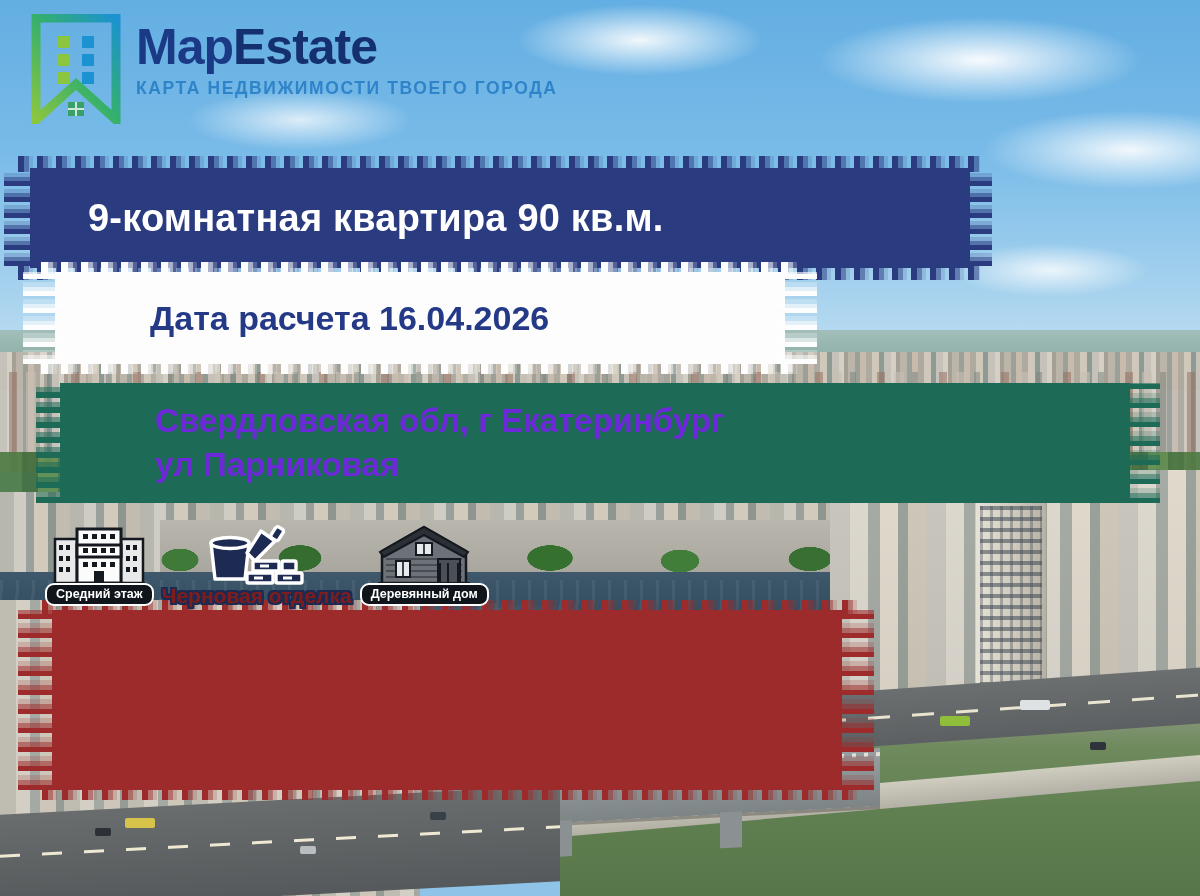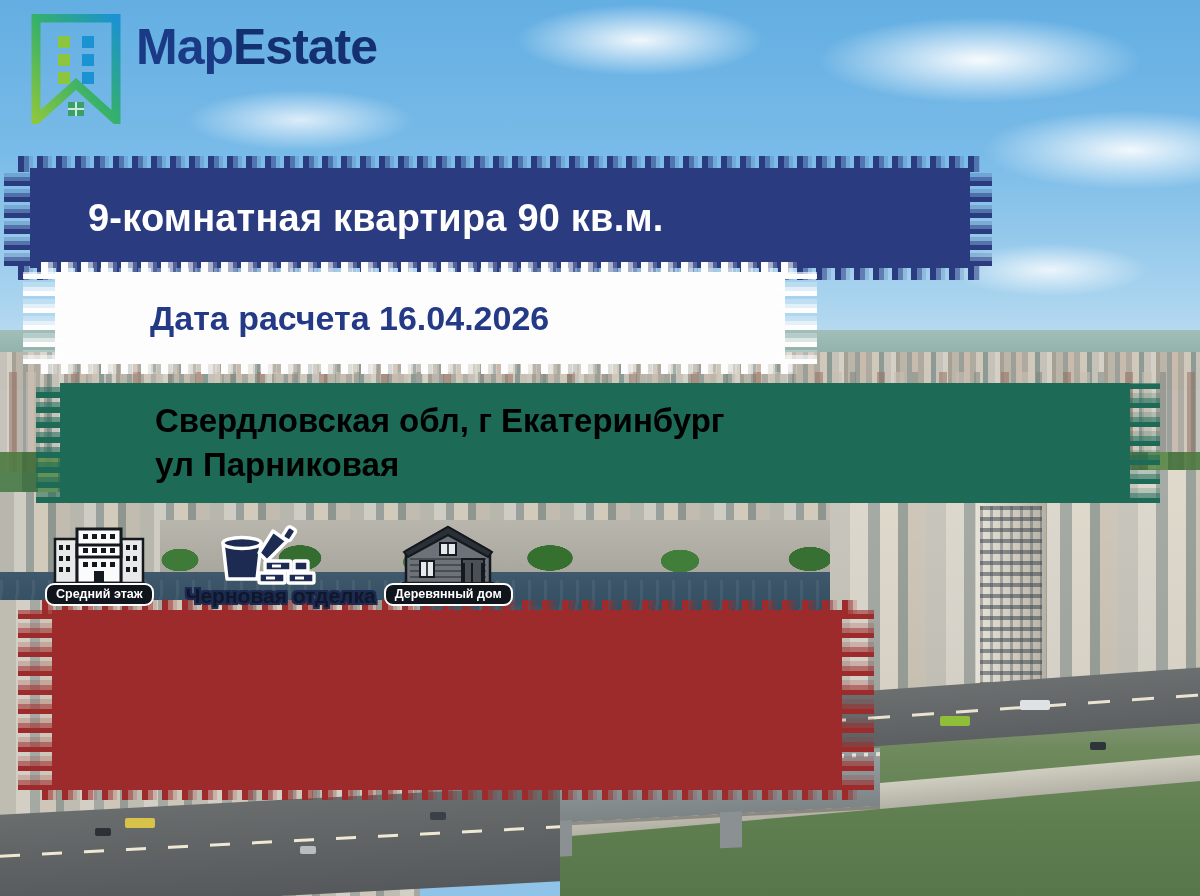--- a/index.html
+++ b/index.html
@@ -228,21 +228,21 @@
     position:absolute; right:-30px; top:0; bottom:0; width:42px;
     background:repeating-linear-gradient(0deg,
       #1d6b57 0 5px, rgba(29,107,87,.6) 5px 10px, rgba(29,107,87,.2) 10px 15px, transparent 15px 19px);
   }
   #addr-banner .rough-l {
     position:absolute; left:-24px; top:0; bottom:0; width:34px;
     background:repeating-linear-gradient(0deg,
       #1d6b57 0 6px, rgba(29,107,87,.55) 6px 11px, transparent 11px 15px);
   }
   .addr-text {
-    position:relative; color:#000000; font-size:33px; font-weight:bold;
+    position:relative; color:#6d28d9; font-size:33px; font-weight:bold;
     padding-left:95px; line-height:1.32;
   }
 
   
   #cta-banner { left:52px; top:610px; width:790px; height:180px; }
   #cta-banner .fill { position:absolute; inset:0; background:#9e2b2b; }
   #cta-banner .rough-t, #cta-banner .rough-b {
     position:absolute; left:-10px; right:-16px; height:14px;
     background:repeating-linear-gradient(90deg,
       #9e2b2b 0 6px, rgba(158,43,43,.55) 6px 11px, rgba(158,43,43,.18) 11px 15px, transparent 15px 20px);
@@ -270,24 +270,24 @@
   .badge-icon { width:92px; height:62px; display:block; }
   .badge-icon.wide { width:108px; }
   .badge-label {
     margin-top:-4px;
     background:#10151c; color:#fff;
     border:2px solid #fff; border-radius:9px;
     font-size:12.5px; font-weight:bold; white-space:nowrap;
     padding:3px 9px 4px; line-height:1;
   }
   .badge.big .badge-label {
-    background:none; border:none; color:#0f172a; font-size:21px;
+    background:none; border:none; color:#7f1d1d; font-size:21px;
     text-shadow:-2px 0 #1d2a52, 0 2px #1d2a52, 2px 0 #1d2a52, 0 -2px #1d2a52,
                 -2px -2px #1d2a52, 2px 2px #1d2a52, -2px 2px #1d2a52, 2px -2px #1d2a52;
-    padding:0; margin-top:-2px;margin-left:24px;
+    padding:0; margin-top:-2px;
   }
 </style>
 </head>
 <body>
 
 <div id="photo">
   <div class="sky"></div>
   <div class="hills"></div>
   <div class="cityfar"></div>
   <div class="cityfar2"></div>
@@ -333,20 +333,21 @@
     <rect x="28" y="40" width="12" height="12" fill="#8cc63e"></rect>
     <rect x="52" y="40" width="12" height="12" fill="#1b92d1"></rect>
     <rect x="28" y="58" width="12" height="12" fill="#8cc63e"></rect>
     <rect x="52" y="58" width="12" height="12" fill="#1b92d1"></rect>
     <rect x="38" y="88" width="16" height="14" fill="#3aa06a"></rect>
     <rect x="45" y="88" width="2" height="14" fill="#cfe9d8"></rect>
     <rect x="38" y="94" width="16" height="2" fill="#cfe9d8"></rect>
   </svg>
   <div class="logo-text">
     <div class="logo-title"><span>Map</span><span class="lt-dark">Estate</span></div>
+    <div class="logo-sub">КАРТА НЕДВИЖИМОСТИ ТВОЕГО ГОРОДА</div>
   </div>
 </div>
 
 <div class="banner" id="title-banner">
   <div class="fill"></div>
   <div class="rough-t"></div>
   <div class="rough-b"></div>
   <div class="rough-l"></div>
   <div class="rough-r"></div>
   <div class="title-text">9-комнатная квартира 90 кв.м.</div>

